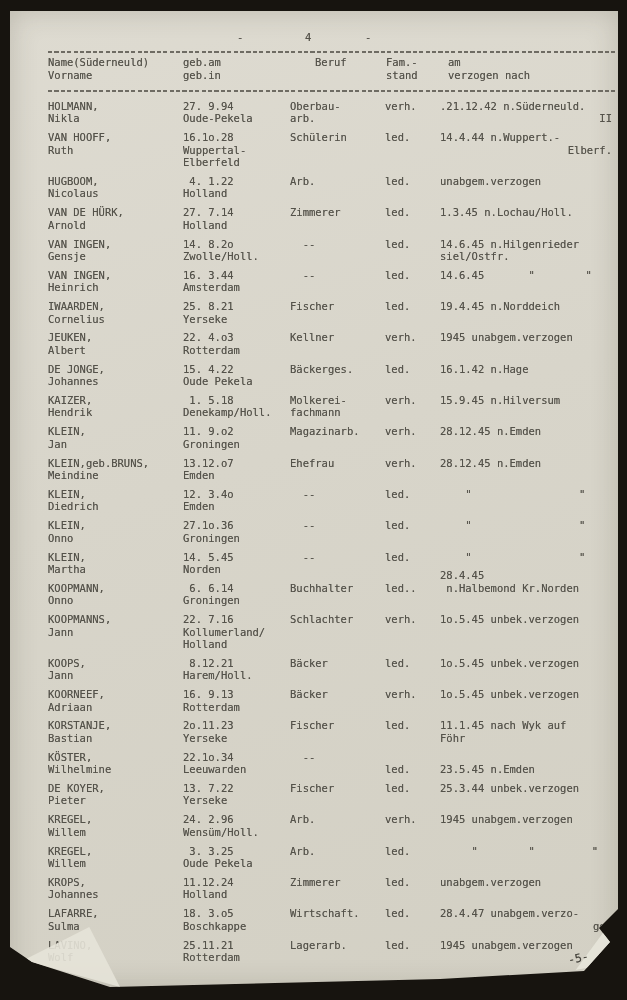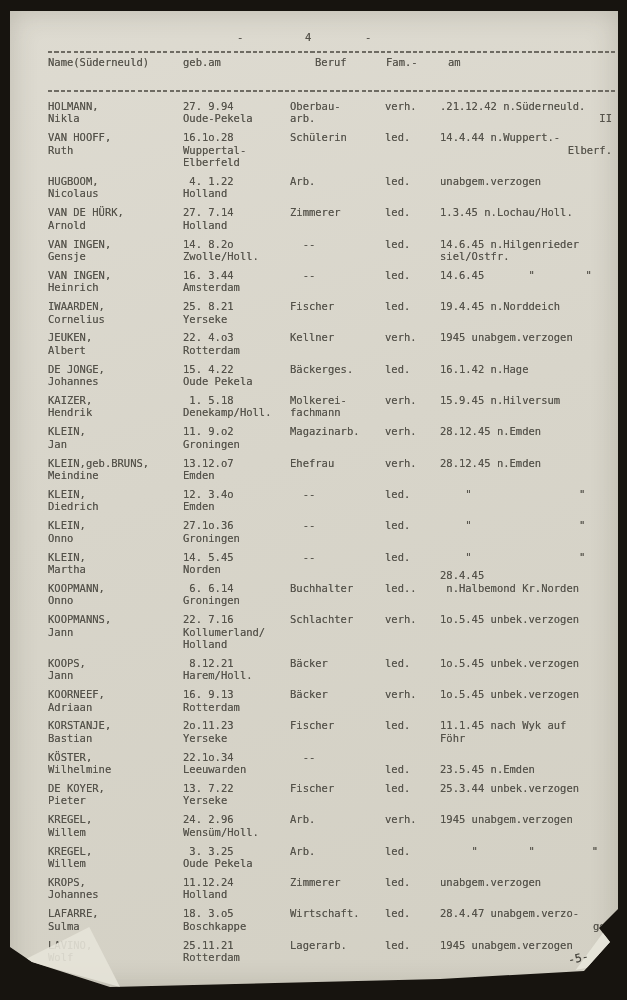--- a/index.html
+++ b/index.html
@@ -59,20 +59,26 @@
   <div class="rule rule1"></div>
 
   <div class="thead txt">
     <div class="hline hl1">
       <span class="hc hx1">Name(Süderneuld)</span>
       <span class="hc hx2">geb.am</span>
       <span class="hc hx3">Beruf</span>
       <span class="hc hx4">Fam.-</span>
       <span class="hc hx5">am</span>
     </div>
+    <div class="hline hl2">
+      <span class="hc hx1">Vorname</span>
+      <span class="hc hx2">geb.in</span>
+      <span class="hc hx4">stand</span>
+      <span class="hc hx5">verzogen nach</span>
+    </div>
   </div>
 
   <div class="rule rule2"></div>
 
   <div class="tbody txt" id="tbody"><div class="row" style="height: 24.8px;"><div class="cell" style="left: 0px; width: 132px;"><div class="line">HOLMANN,</div><div class="line">Nikla</div></div><div class="cell" style="left: 135px; width: 110px;"><div class="line">27. 9.94</div><div class="line">Oude-Pekela</div></div><div class="cell" style="left: 242px; width: 94px;"><div class="line">Oberbau-</div><div class="line">arb.</div></div><div class="cell" style="left: 337px; width: 54px;"><div class="line">verh.</div></div><div class="cell" style="left: 392px; width: 172px;"><div class="line">.21.12.42 n.Süderneuld.</div><div class="line right">II</div></div></div><div class="row" style="height: 37.2px;"><div class="cell" style="left: 0px; width: 132px;"><div class="line">VAN HOOFF,</div><div class="line">Ruth</div></div><div class="cell" style="left: 135px; width: 110px;"><div class="line">16.1o.28</div><div class="line">Wuppertal-</div><div class="line">Elberfeld</div></div><div class="cell" style="left: 242px; width: 94px;"><div class="line">Schülerin</div></div><div class="cell" style="left: 337px; width: 54px;"><div class="line">led.</div></div><div class="cell" style="left: 392px; width: 172px;"><div class="line">14.4.44 n.Wuppert.-</div><div class="line right">Elberf.</div></div></div><div class="row" style="height: 24.8px;"><div class="cell" style="left: 0px; width: 132px;"><div class="line">HUGBOOM,</div><div class="line">Nicolaus</div></div><div class="cell" style="left: 135px; width: 110px;"><div class="line"> 4. 1.22</div><div class="line">Holland</div></div><div class="cell" style="left: 242px; width: 94px;"><div class="line">Arb.</div></div><div class="cell" style="left: 337px; width: 54px;"><div class="line">led.</div></div><div class="cell" style="left: 392px; width: 172px;"><div class="line">unabgem.verzogen</div></div></div><div class="row" style="height: 24.8px;"><div class="cell" style="left: 0px; width: 132px;"><div class="line">VAN DE HÜRK,</div><div class="line">Arnold</div></div><div class="cell" style="left: 135px; width: 110px;"><div class="line">27. 7.14</div><div class="line">Holland</div></div><div class="cell" style="left: 242px; width: 94px;"><div class="line">Zimmerer</div></div><div class="cell" style="left: 337px; width: 54px;"><div class="line">led.</div></div><div class="cell" style="left: 392px; width: 172px;"><div class="line">1.3.45 n.Lochau/Holl.</div></div></div><div class="row" style="height: 24.8px;"><div class="cell" style="left: 0px; width: 132px;"><div class="line">VAN INGEN,</div><div class="line">Gensje</div></div><div class="cell" style="left: 135px; width: 110px;"><div class="line">14. 8.2o</div><div class="line">Zwolle/Holl.</div></div><div class="cell" style="left: 242px; width: 94px;"><div class="line">  --</div></div><div class="cell" style="left: 337px; width: 54px;"><div class="line">led.</div></div><div class="cell" style="left: 392px; width: 172px;"><div class="line">14.6.45 n.Hilgenrieder</div><div class="line">siel/Ostfr.</div></div></div><div class="row" style="height: 24.8px;"><div class="cell" style="left: 0px; width: 132px;"><div class="line">VAN INGEN,</div><div class="line">Heinrich</div></div><div class="cell" style="left: 135px; width: 110px;"><div class="line">16. 3.44</div><div class="line">Amsterdam</div></div><div class="cell" style="left: 242px; width: 94px;"><div class="line">  --</div></div><div class="cell" style="left: 337px; width: 54px;"><div class="line">led.</div></div><div class="cell" style="left: 392px; width: 172px;"><div class="line">14.6.45       "        "</div></div></div><div class="row" style="height: 24.8px;"><div class="cell" style="left: 0px; width: 132px;"><div class="line">IWAARDEN,</div><div class="line">Cornelius</div></div><div class="cell" style="left: 135px; width: 110px;"><div class="line">25. 8.21</div><div class="line">Yerseke</div></div><div class="cell" style="left: 242px; width: 94px;"><div class="line">Fischer</div></div><div class="cell" style="left: 337px; width: 54px;"><div class="line">led.</div></div><div class="cell" style="left: 392px; width: 172px;"><div class="line">19.4.45 n.Norddeich</div></div></div><div class="row" style="height: 24.8px;"><div class="cell" style="left: 0px; width: 132px;"><div class="line">JEUKEN,</div><div class="line">Albert</div></div><div class="cell" style="left: 135px; width: 110px;"><div class="line">22. 4.o3</div><div class="line">Rotterdam</div></div><div class="cell" style="left: 242px; width: 94px;"><div class="line">Kellner</div></div><div class="cell" style="left: 337px; width: 54px;"><div class="line">verh.</div></div><div class="cell" style="left: 392px; width: 172px;"><div class="line">1945 unabgem.verzogen</div></div></div><div class="row" style="height: 24.8px;"><div class="cell" style="left: 0px; width: 132px;"><div class="line">DE JONGE,</div><div class="line">Johannes</div></div><div class="cell" style="left: 135px; width: 110px;"><div class="line">15. 4.22</div><div class="line">Oude Pekela</div></div><div class="cell" style="left: 242px; width: 94px;"><div class="line">Bäckerges.</div></div><div class="cell" style="left: 337px; width: 54px;"><div class="line">led.</div></div><div class="cell" style="left: 392px; width: 172px;"><div class="line">16.1.42 n.Hage</div></div></div><div class="row" style="height: 24.8px;"><div class="cell" style="left: 0px; width: 132px;"><div class="line">KAIZER,</div><div class="line">Hendrik</div></div><div class="cell" style="left: 135px; width: 110px;"><div class="line"> 1. 5.18</div><div class="line">Denekamp/Holl.</div></div><div class="cell" style="left: 242px; width: 94px;"><div class="line">Molkerei-</div><div class="line">fachmann</div></div><div class="cell" style="left: 337px; width: 54px;"><div class="line">verh.</div></div><div class="cell" style="left: 392px; width: 172px;"><div class="line">15.9.45 n.Hilversum</div></div></div><div class="row" style="height: 24.8px;"><div class="cell" style="left: 0px; width: 132px;"><div class="line">KLEIN,</div><div class="line">Jan</div></div><div class="cell" style="left: 135px; width: 110px;"><div class="line">11. 9.o2</div><div class="line">Groningen</div></div><div class="cell" style="left: 242px; width: 94px;"><div class="line">Magazinarb.</div></div><div class="cell" style="left: 337px; width: 54px;"><div class="line">verh.</div></div><div class="cell" style="left: 392px; width: 172px;"><div class="line">28.12.45 n.Emden</div></div></div><div class="row" style="height: 24.8px;"><div class="cell" style="left: 0px; width: 132px;"><div class="line">KLEIN,geb.BRUNS,</div><div class="line">Meindine</div></div><div class="cell" style="left: 135px; width: 110px;"><div class="line">13.12.o7</div><div class="line">Emden</div></div><div class="cell" style="left: 242px; width: 94px;"><div class="line">Ehefrau</div></div><div class="cell" style="left: 337px; width: 54px;"><div class="line">verh.</div></div><div class="cell" style="left: 392px; width: 172px;"><div class="line">28.12.45 n.Emden</div></div></div><div class="row" style="height: 24.8px;"><div class="cell" style="left: 0px; width: 132px;"><div class="line">KLEIN,</div><div class="line">Diedrich</div></div><div class="cell" style="left: 135px; width: 110px;"><div class="line">12. 3.4o</div><div class="line">Emden</div></div><div class="cell" style="left: 242px; width: 94px;"><div class="line">  --</div></div><div class="cell" style="left: 337px; width: 54px;"><div class="line">led.</div></div><div class="cell" style="left: 392px; width: 172px;"><div class="line">    "                 "</div></div></div><div class="row" style="height: 24.8px;"><div class="cell" style="left: 0px; width: 132px;"><div class="line">KLEIN,</div><div class="line">Onno</div></div><div class="cell" style="left: 135px; width: 110px;"><div class="line">27.1o.36</div><div class="line">Groningen</div></div><div class="cell" style="left: 242px; width: 94px;"><div class="line">  --</div></div><div class="cell" style="left: 337px; width: 54px;"><div class="line">led.</div></div><div class="cell" style="left: 392px; width: 172px;"><div class="line">    "                 "</div></div></div><div class="row" style="height: 24.8px;"><div class="cell" style="left: 0px; width: 132px;"><div class="line">KLEIN,</div><div class="line">Martha</div></div><div class="cell" style="left: 135px; width: 110px;"><div class="line">14. 5.45</div><div class="line">Norden</div></div><div class="cell" style="left: 242px; width: 94px;"><div class="line">  --</div></div><div class="cell" style="left: 337px; width: 54px;"><div class="line">led.</div></div><div class="cell" style="left: 392px; width: 172px;"><div class="line">    "                 "</div></div></div><div class="row" style="height: 24.8px;"><div class="cell" style="left: 0px; width: 132px;"><div class="line">KOOPMANN,</div><div class="line">Onno</div></div><div class="cell" style="left: 135px; width: 110px;"><div class="line"> 6. 6.14</div><div class="line">Groningen</div></div><div class="cell" style="left: 242px; width: 94px;"><div class="line">Buchhalter</div></div><div class="cell" style="left: 337px; width: 54px;"><div class="line">led..</div></div><div class="cell" style="left: 392px; width: 172px; top: -12.4px;"><div class="line">28.4.45</div><div class="line"> n.Halbemond Kr.Norden</div></div></div><div class="row" style="height: 37.2px;"><div class="cell" style="left: 0px; width: 132px;"><div class="line">KOOPMANNS,</div><div class="line">Jann</div></div><div class="cell" style="left: 135px; width: 110px;"><div class="line">22. 7.16</div><div class="line">Kollumerland/</div><div class="line">Holland</div></div><div class="cell" style="left: 242px; width: 94px;"><div class="line">Schlachter</div></div><div class="cell" style="left: 337px; width: 54px;"><div class="line">verh.</div></div><div class="cell" style="left: 392px; width: 172px;"><div class="line">1o.5.45 unbek.verzogen</div></div></div><div class="row" style="height: 24.8px;"><div class="cell" style="left: 0px; width: 132px;"><div class="line">KOOPS,</div><div class="line">Jann</div></div><div class="cell" style="left: 135px; width: 110px;"><div class="line"> 8.12.21</div><div class="line">Harem/Holl.</div></div><div class="cell" style="left: 242px; width: 94px;"><div class="line">Bäcker</div></div><div class="cell" style="left: 337px; width: 54px;"><div class="line">led.</div></div><div class="cell" style="left: 392px; width: 172px;"><div class="line">1o.5.45 unbek.verzogen</div></div></div><div class="row" style="height: 24.8px;"><div class="cell" style="left: 0px; width: 132px;"><div class="line">KOORNEEF,</div><div class="line">Adriaan</div></div><div class="cell" style="left: 135px; width: 110px;"><div class="line">16. 9.13</div><div class="line">Rotterdam</div></div><div class="cell" style="left: 242px; width: 94px;"><div class="line">Bäcker</div></div><div class="cell" style="left: 337px; width: 54px;"><div class="line">verh.</div></div><div class="cell" style="left: 392px; width: 172px;"><div class="line">1o.5.45 unbek.verzogen</div></div></div><div class="row" style="height: 24.8px;"><div class="cell" style="left: 0px; width: 132px;"><div class="line">KORSTANJE,</div><div class="line">Bastian</div></div><div class="cell" style="left: 135px; width: 110px;"><div class="line">2o.11.23</div><div class="line">Yerseke</div></div><div class="cell" style="left: 242px; width: 94px;"><div class="line">Fischer</div></div><div class="cell" style="left: 337px; width: 54px;"><div class="line">led.</div></div><div class="cell" style="left: 392px; width: 172px;"><div class="line">11.1.45 nach Wyk auf</div><div class="line">Föhr</div></div></div><div class="row" style="height: 24.8px;"><div class="cell" style="left: 0px; width: 132px;"><div class="line">KÖSTER,</div><div class="line">Wilhelmine</div></div><div class="cell" style="left: 135px; width: 110px;"><div class="line">22.1o.34</div><div class="line">Leeuwarden</div></div><div class="cell" style="left: 242px; width: 94px;"><div class="line">  --</div></div><div class="cell" style="left: 337px; width: 54px;"><div class="line"></div><div class="line">led.</div></div><div class="cell" style="left: 392px; width: 172px;"><div class="line"></div><div class="line">23.5.45 n.Emden</div></div></div><div class="row" style="height: 24.8px;"><div class="cell" style="left: 0px; width: 132px;"><div class="line">DE KOYER,</div><div class="line">Pieter</div></div><div class="cell" style="left: 135px; width: 110px;"><div class="line">13. 7.22</div><div class="line">Yerseke</div></div><div class="cell" style="left: 242px; width: 94px;"><div class="line">Fischer</div></div><div class="cell" style="left: 337px; width: 54px;"><div class="line">led.</div></div><div class="cell" style="left: 392px; width: 172px;"><div class="line">25.3.44 unbek.verzogen</div></div></div><div class="row" style="height: 24.8px;"><div class="cell" style="left: 0px; width: 132px;"><div class="line">KREGEL,</div><div class="line">Willem</div></div><div class="cell" style="left: 135px; width: 110px;"><div class="line">24. 2.96</div><div class="line">Wensüm/Holl.</div></div><div class="cell" style="left: 242px; width: 94px;"><div class="line">Arb.</div></div><div class="cell" style="left: 337px; width: 54px;"><div class="line">verh.</div></div><div class="cell" style="left: 392px; width: 172px;"><div class="line">1945 unabgem.verzogen</div></div></div><div class="row" style="height: 24.8px;"><div class="cell" style="left: 0px; width: 132px;"><div class="line">KREGEL,</div><div class="line">Willem</div></div><div class="cell" style="left: 135px; width: 110px;"><div class="line"> 3. 3.25</div><div class="line">Oude Pekela</div></div><div class="cell" style="left: 242px; width: 94px;"><div class="line">Arb.</div></div><div class="cell" style="left: 337px; width: 54px;"><div class="line">led.</div></div><div class="cell" style="left: 392px; width: 172px;"><div class="line">     "        "         "</div></div></div><div class="row" style="height: 24.8px;"><div class="cell" style="left: 0px; width: 132px;"><div class="line">KROPS,</div><div class="line">Johannes</div></div><div class="cell" style="left: 135px; width: 110px;"><div class="line">11.12.24</div><div class="line">Holland</div></div><div class="cell" style="left: 242px; width: 94px;"><div class="line">Zimmerer</div></div><div class="cell" style="left: 337px; width: 54px;"><div class="line">led.</div></div><div class="cell" style="left: 392px; width: 172px;"><div class="line">unabgem.verzogen</div></div></div><div class="row" style="height: 24.8px;"><div class="cell" style="left: 0px; width: 132px;"><div class="line">LAFARRE,</div><div class="line">Sulma</div></div><div class="cell" style="left: 135px; width: 110px;"><div class="line">18. 3.o5</div><div class="line">Boschkappe</div></div><div class="cell" style="left: 242px; width: 94px;"><div class="line">Wirtschaft.</div></div><div class="cell" style="left: 337px; width: 54px;"><div class="line">led.</div></div><div class="cell" style="left: 392px; width: 172px;"><div class="line">28.4.47 unabgem.verzo-</div><div class="line right">gen</div></div></div><div class="row" style="height: 24.8px;"><div class="cell" style="left: 0px; width: 132px;"><div class="line">LAVINO,</div><div class="line">Wolf</div></div><div class="cell" style="left: 135px; width: 110px;"><div class="line">25.11.21</div><div class="line">Rotterdam</div></div><div class="cell" style="left: 242px; width: 94px;"><div class="line">Lagerarb.</div></div><div class="cell" style="left: 337px; width: 54px;"><div class="line">led.</div></div><div class="cell" style="left: 392px; width: 172px;"><div class="line">1945 unabgem.verzogen</div></div></div></div>
 
   <div class="fold fold-bl"></div>
   <div class="fold fold-br"></div>
 
   <div class="corner-note">-5-</div>

